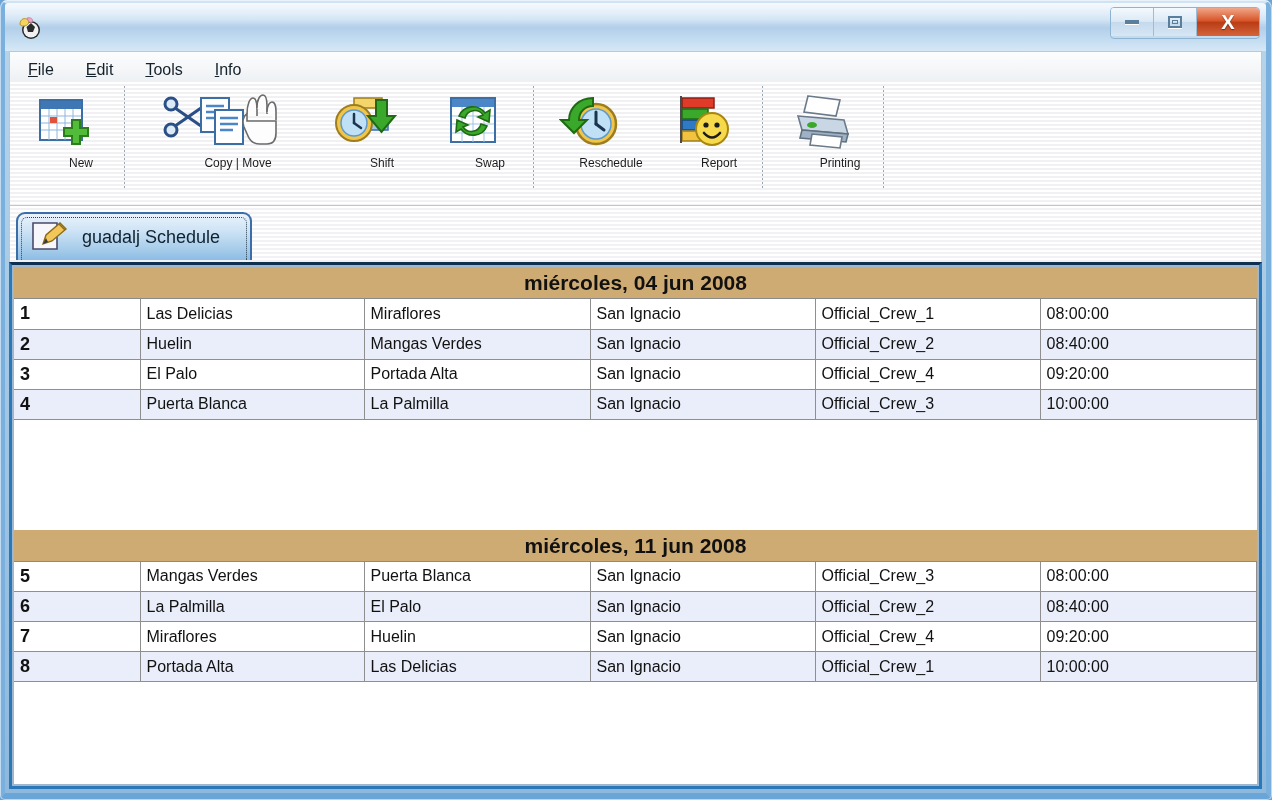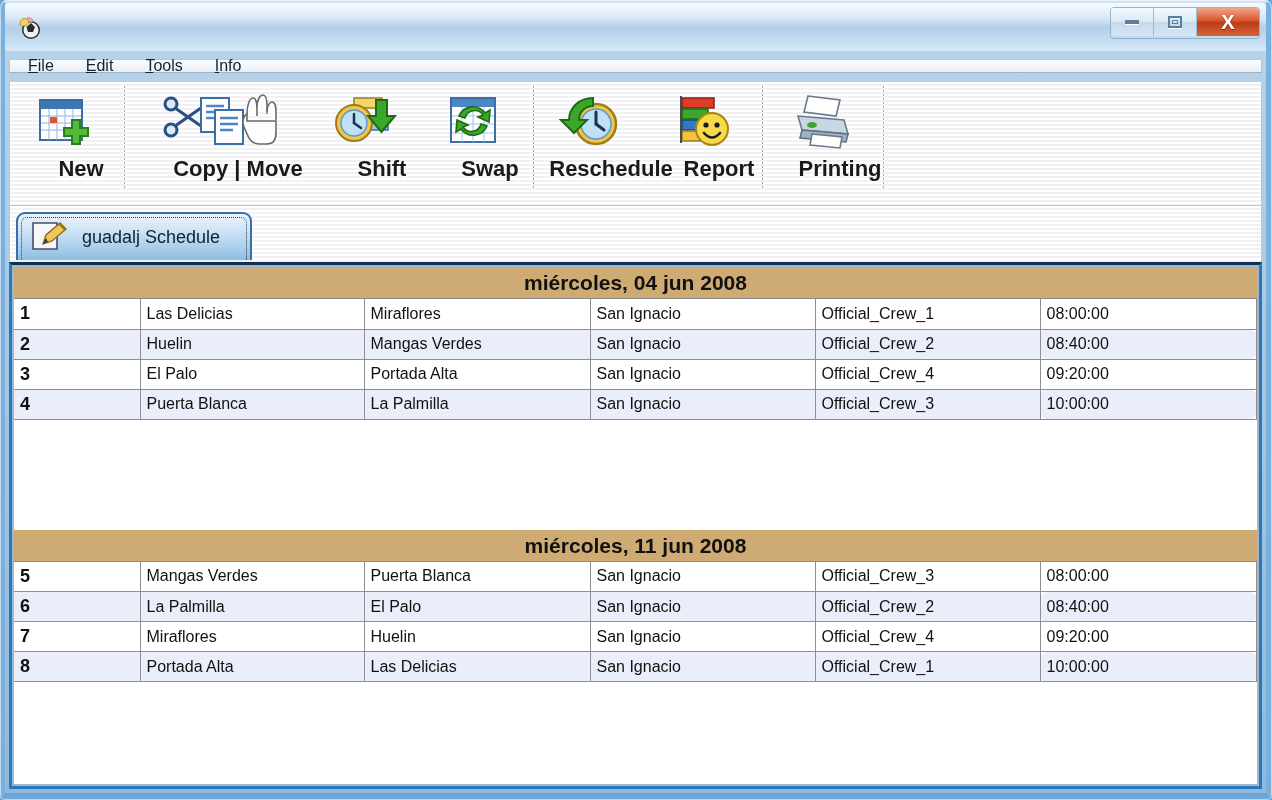--- a/index.html
+++ b/index.html
@@ -71,25 +71,25 @@
   .glyph-max{width:14px;height:12px;border:2px solid #5a7f9c;box-sizing:border-box;box-shadow:0 1px 0 #fff;}
   .glyph-max:after{content:"";position:absolute;left:2px;top:2px;right:2px;bottom:2px;border:1px solid #5a7f9c;}
   .glyph-close{
     color:#fff;font-size:20px;font-weight:bold;line-height:1;
     font-family:"Liberation Sans",sans-serif;
     text-shadow:0 1px 1px rgba(0,0,0,.45);
   }
 
   
   #menubar{
-    position:absolute;left:4px;top:48px;right:4px;height:14px;
+    position:absolute;left:4px;top:48px;right:4px;height:38px;
     background:linear-gradient(to bottom,#fdfdfd 0%,#f4f6f8 48%,#eaeef2 100%);
     border:1px solid #b9c8d6;border-bottom-color:#9fb2c4;
     box-sizing:border-box;
-    display:flex;align-items:center;margin-top:8px;
+    display:flex;align-items:center;
   }
   .menu-item{
     font-size:16px;color:#15212b;padding:3px 14px;margin-left:4px;cursor:default;
     white-space:nowrap;
   }
   .menu-item u{text-decoration:underline;}
 
   
   #toolbar{
     position:absolute;left:4px;top:79px;right:4px;height:124px;
@@ -105,21 +105,21 @@
     background-size:1px 4px;
   }
   .tb-btn{
     width:108px;height:104px;margin-top:4px;
     display:flex;flex-direction:column;align-items:center;justify-content:flex-start;
     cursor:default;
   }
   .tb-btn.wide{width:180px;}
   .tb-icon{height:72px;display:flex;align-items:center;justify-content:center;}
   .tb-label{
-    font-size:22px;color:#1a1a1a;font-weight:bold;
+    font-size:12px;color:#1a1a1a;font-weight:normal;
     text-shadow:0 1px 0 rgba(255,255,255,.9);
     white-space:nowrap;margin-top:-2px;margin-left:34px;
   }
 
   
   #tabstrip{
     position:absolute;left:4px;top:203px;right:4px;height:56px;
     box-sizing:border-box;
     border-left:1px solid #b9c8d6;border-right:1px solid #b9c8d6;
     background:
@@ -181,21 +181,21 @@
     overflow:hidden;white-space:nowrap;
     box-sizing:border-box;
   }
   table.sched tr.odd td{background:#ffffff;}
   table.sched tr.even td{background:#eaeefa;}
   td.c-num{width:126px;font-weight:bold;font-size:18px;padding-left:5px;}
   td.c-home{width:224px;}
   td.c-away{width:226px;}
   td.c-venue{width:225px;}
   td.c-crew{width:225px;}
-  td.c-time{border-right:none;border-radius:8px;}
+  td.c-time{border-right:none;}
   .group-filler{height:110px;background:#ffffff;}
   .group-filler.tall{height:112px;}
 </style>
 </head>
 <body>
 
 <div id="window">
 
   <div id="titlebar">
     <div class="sheen"></div>

